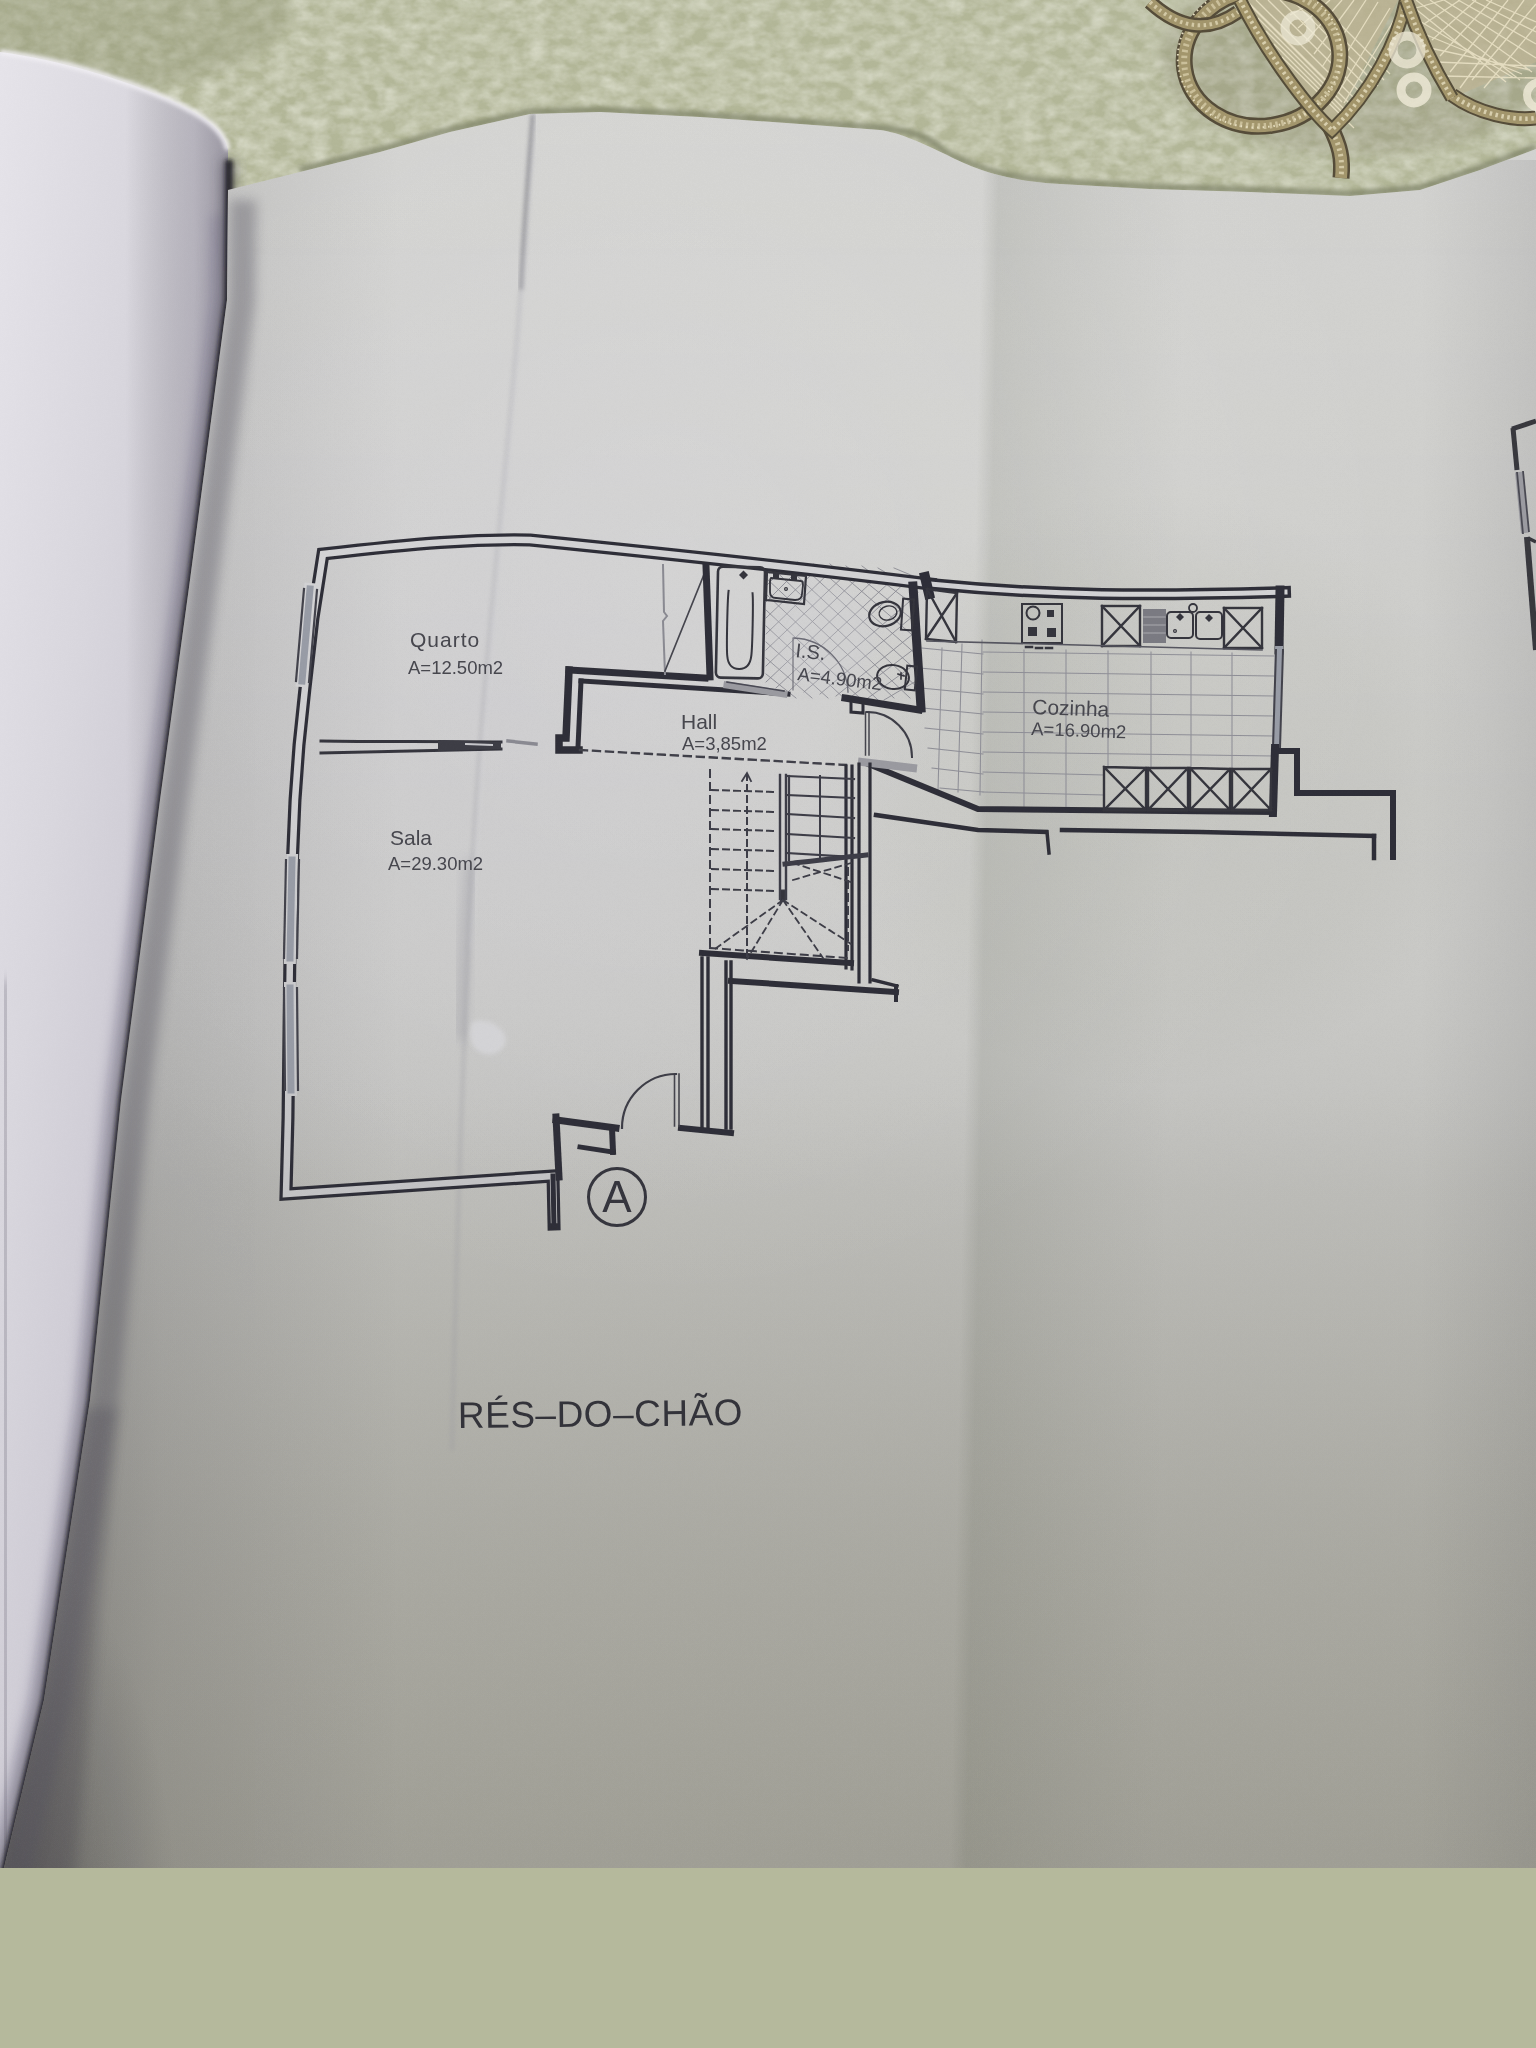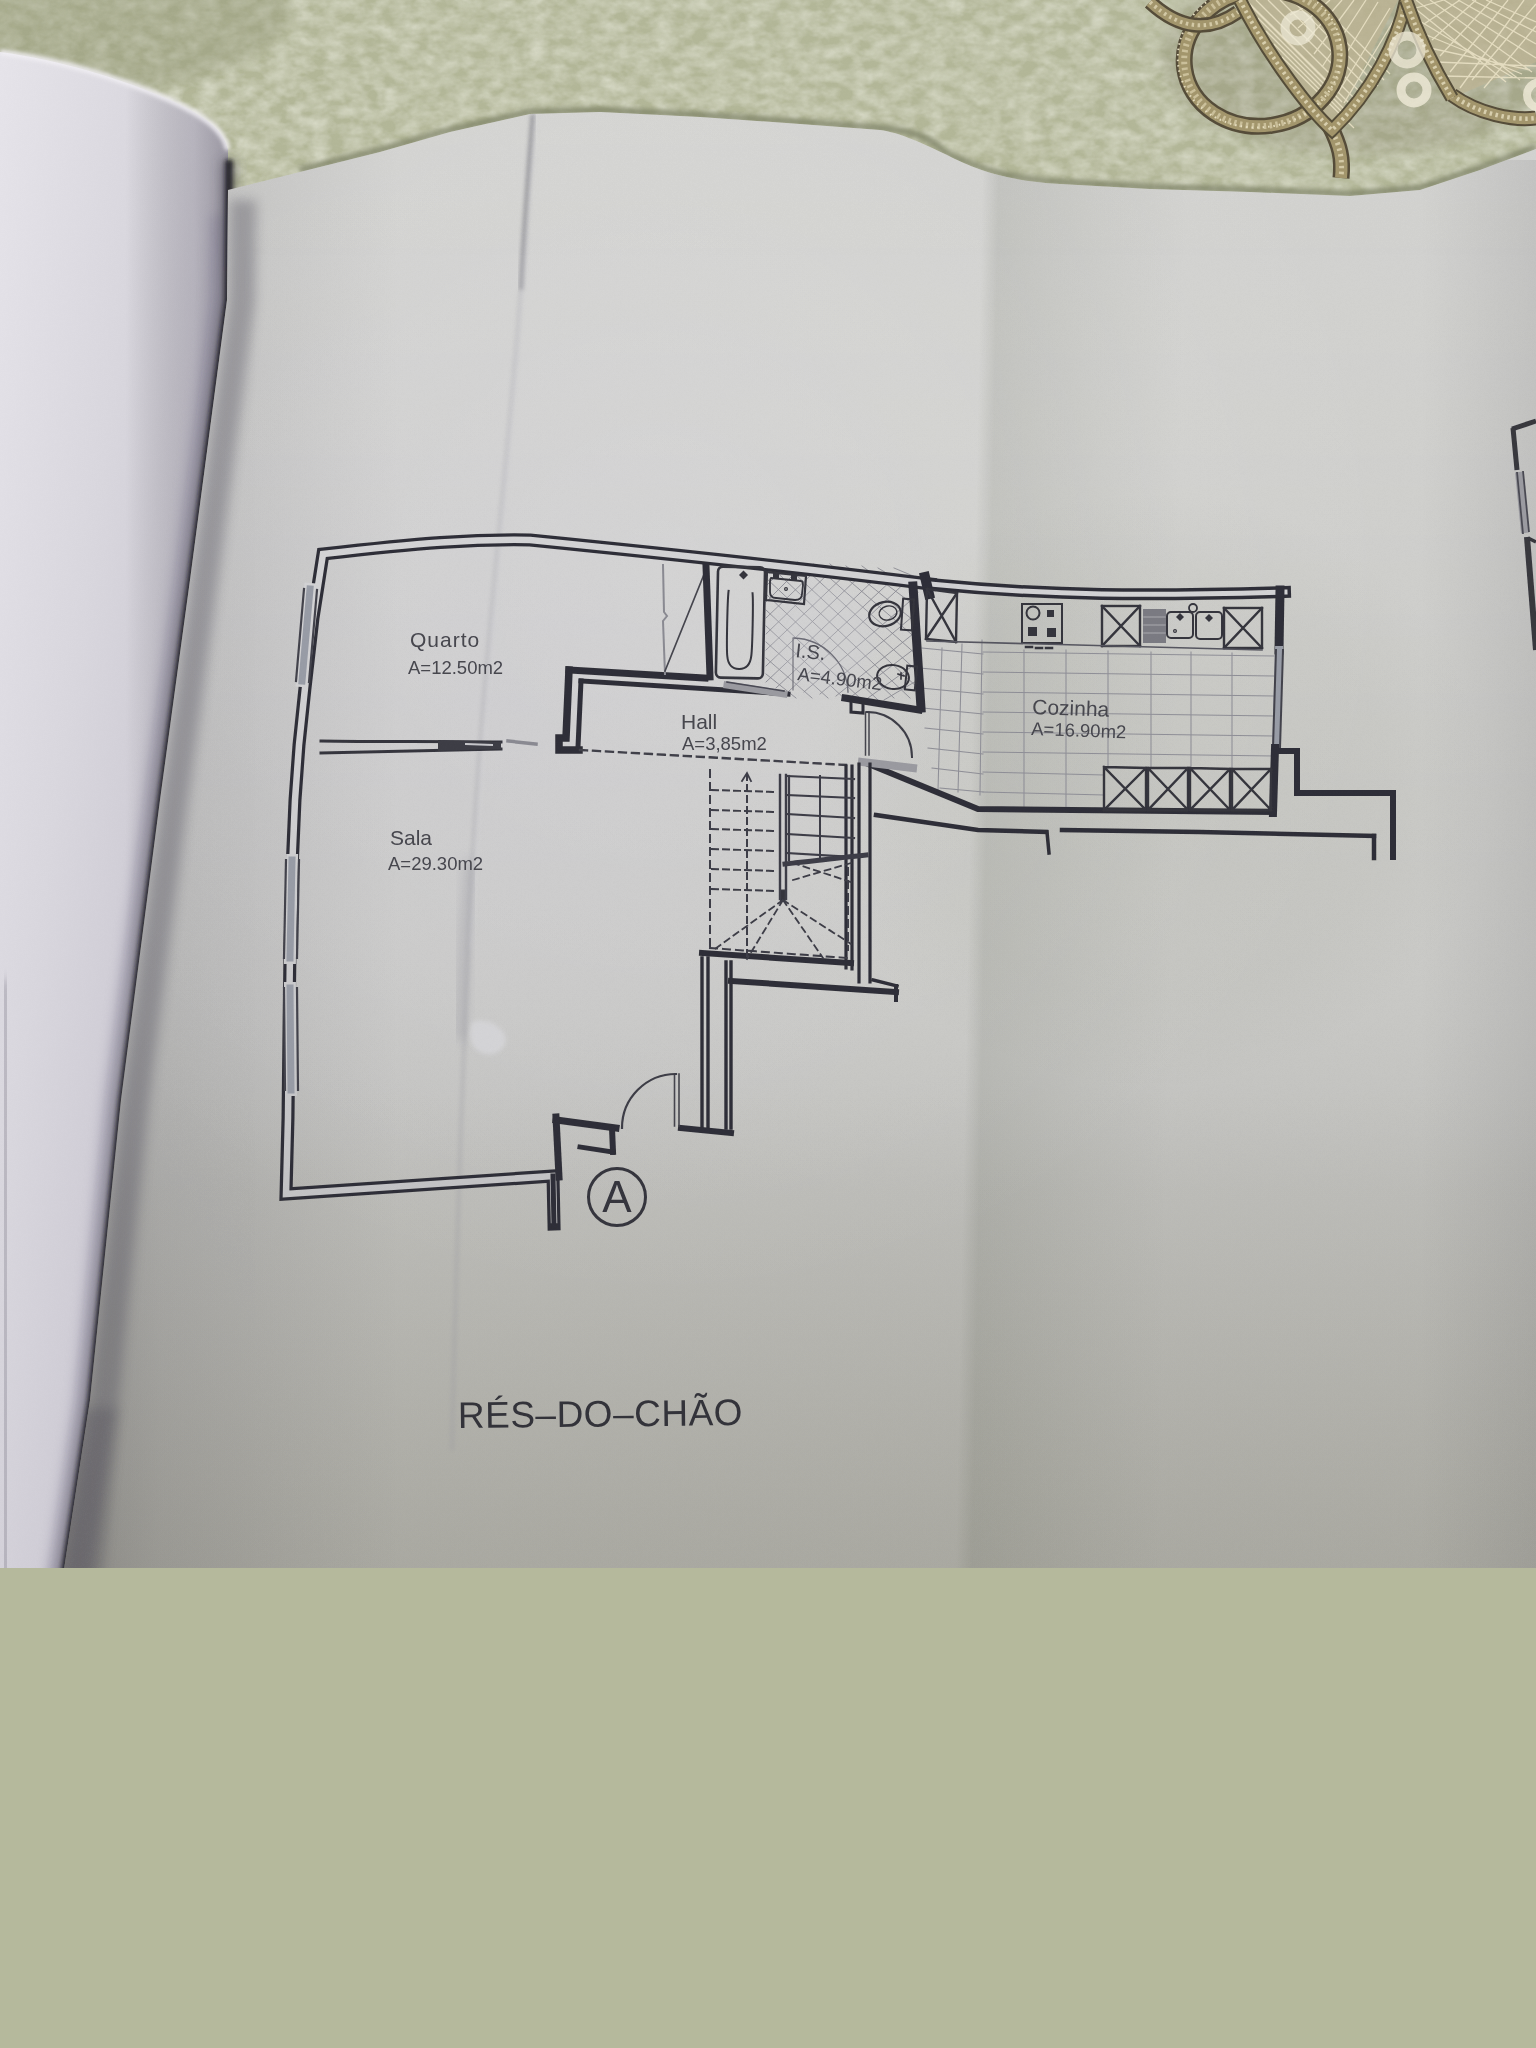--- a/index.html
+++ b/index.html
@@ -1,16 +1,16 @@
 <!DOCTYPE html>
 <html><head>
 <meta charset="utf-8">
 <style>
   html,body{margin:0;padding:0;background:#b5b99c;}
-  #stage{position:relative;width:1536px;height:1568px;overflow:hidden;}
+  #stage{position:relative;width:1536px;height:1868px;overflow:hidden;}
   svg{display:block;}
   text{font-family:"Liberation Sans", sans-serif;}
 </style>
 </head>
 <body>
 <div id="stage">
 <svg width="1536" height="2048" viewBox="0 0 1536 2048">
 <defs>
   <filter id="soft" x="-5%" y="-5%" width="110%" height="110%">
     <feGaussianBlur stdDeviation="0.7"></feGaussianBlur>

